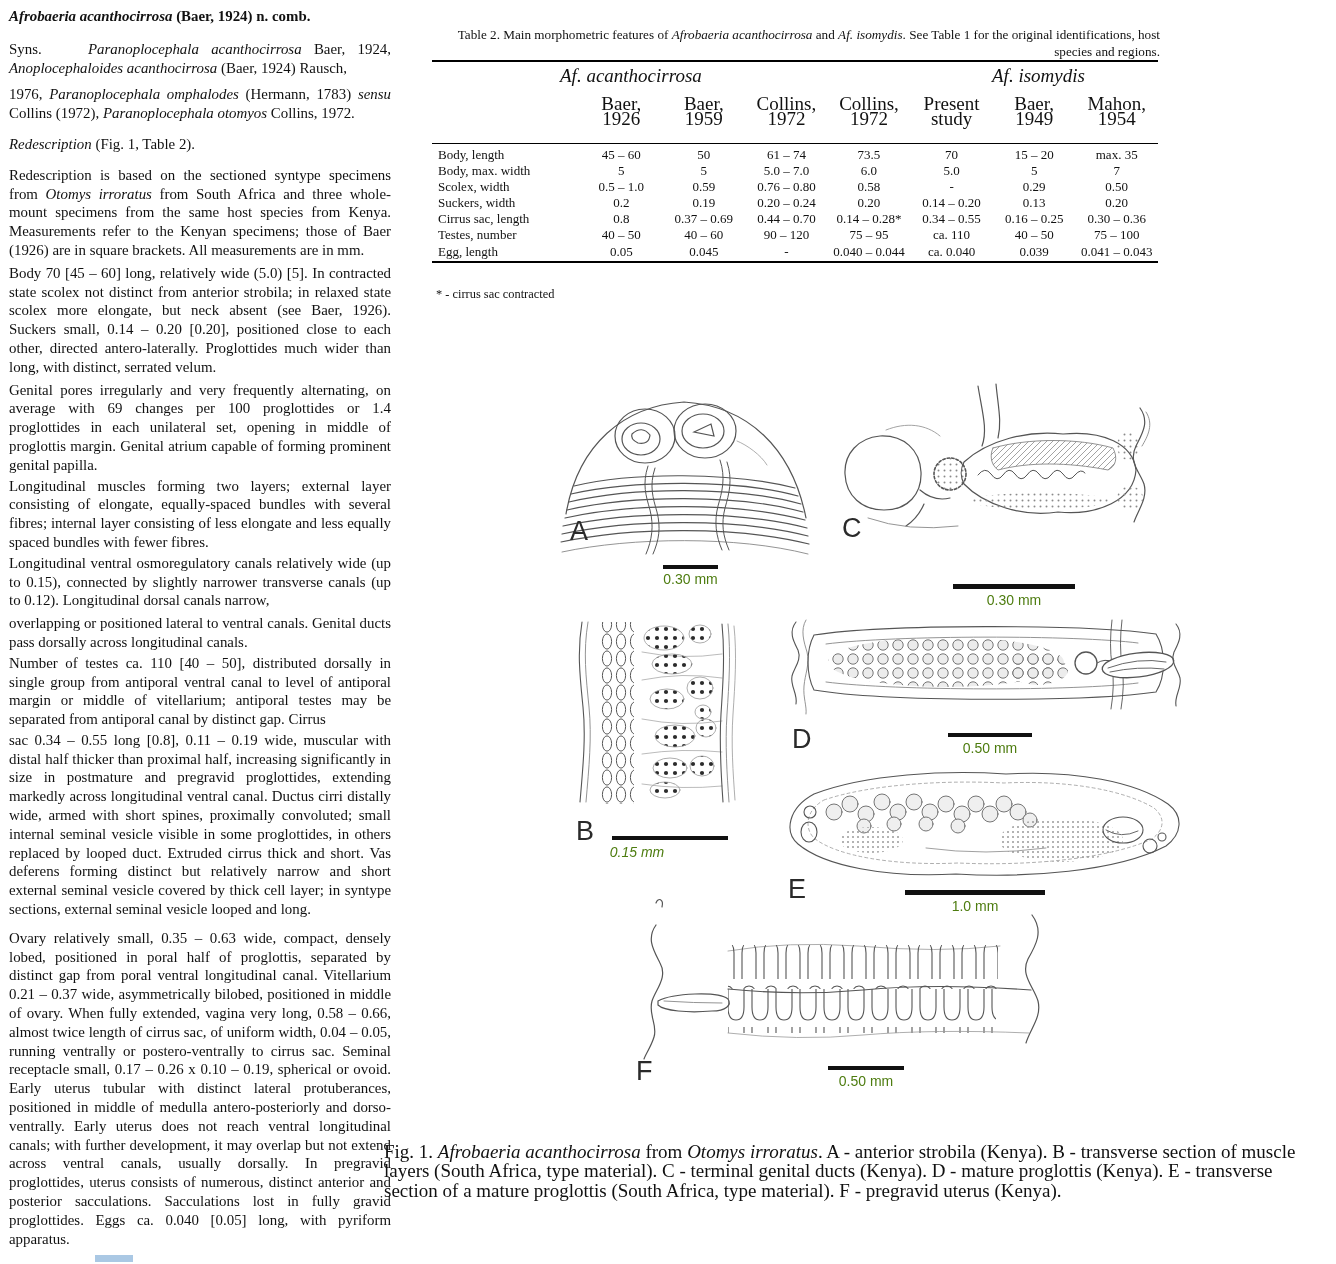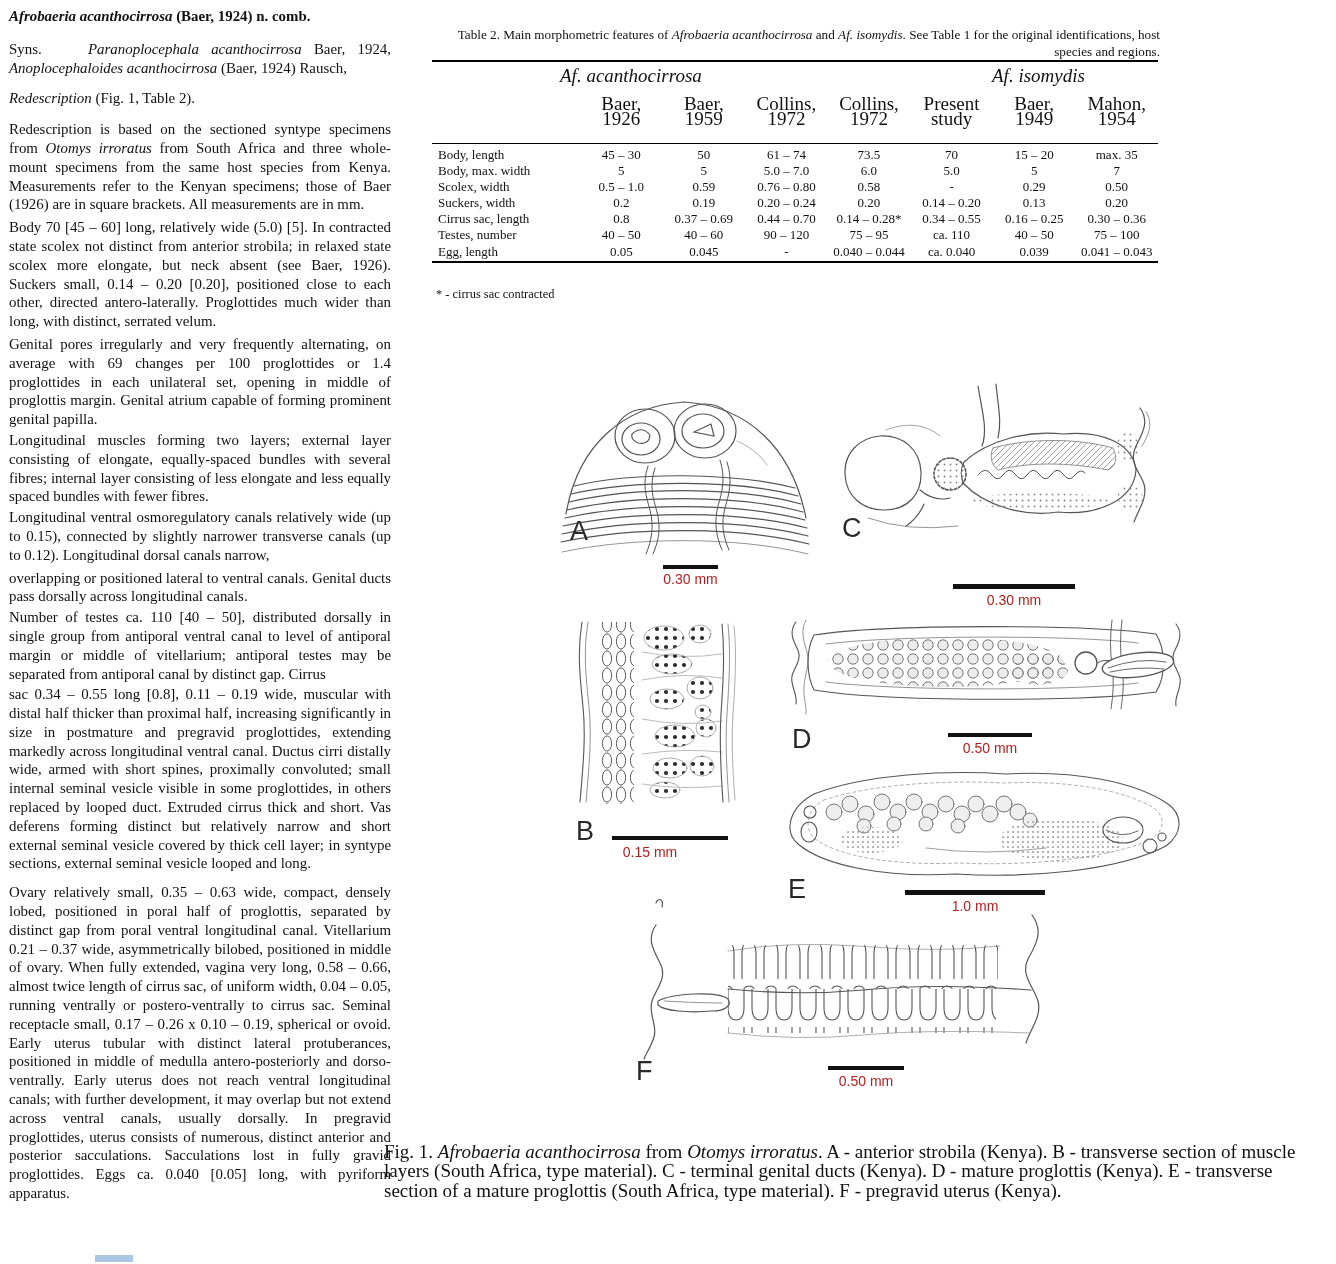--- a/index.html
+++ b/index.html
@@ -43,35 +43,36 @@
   
   .panel{position:absolute;}
   .panel svg{display:block;}
   .plabel{
     position:absolute;font-family:"Liberation Sans",sans-serif;
     font-size:27px;color:#2a2a2a;line-height:27px;
   }
   .sbar{position:absolute;background:#111;}
   .slabel{
     position:absolute;font-family:"Liberation Sans",sans-serif;
-    font-size:14px;color:#b91c1c;text-align:center;
+    font-size:14px;color:#4d7c0f;text-align:center;
   }
   .fig-caption{
     position:absolute;left:384px;top:1142px;width:922px;text-align:left;
     font-size:19px;line-height:19.4px;
   }
   .artifact{position:absolute;left:95px;top:1255px;width:38px;height:7px;}
   svg path, svg ellipse, svg circle, svg line{vector-effect:none;}
 </style>
 </head>
 <body>
 
 <div class="left-col">
   <p class="title"><span style="font-style: italic; font-weight: bold;">Afrobaeria acanthocirrosa</span><span style="font-weight: bold;"> (Baer, 1924) n. comb.</span></p>
   <p><span>Syns. </span><span style="font-style: italic; margin-left: 34px;">Paranoplocephala acanthocirrosa</span><span> Baer, 1924, </span><span style="font-style: italic;">Anoplocephaloides acanthocirrosa</span><span> (Baer, 1924) Rausch,</span></p>
+  <p class="m8"><span>1976, </span><span style="font-style: italic;">Paranoplocephala omphalodes</span><span> (Hermann, 1783) </span><span style="font-style: italic;">sensu</span><span> Collins (1972), </span><span style="font-style: italic;">Paranoplocephala otomyos</span><span> Collins, 1972.</span></p>
   <p class="m12"><span style="font-style: italic;">Redescription</span><span> (Fig. 1, Table 2).</span></p>
   <p class="m12"><span>Redescription is based on the sectioned syntype specimens from </span><span style="font-style: italic;">Otomys irroratus</span><span> from South Africa and three whole-mount specimens from the same host species from Kenya. Measurements refer to the Kenyan specimens; those of Baer (1926) are in square brackets. All measurements are in mm.</span></p>
   <p class="m4"><span>Body 70 [45 – 60] long, relatively wide (5.0) [5]. In contracted state scolex not distinct from anterior strobila; in relaxed state scolex more elongate, but neck absent (see Baer, 1926). Suckers small, 0.14 – 0.20 [0.20], positioned close to each other, directed antero-laterally. Proglottides much wider than long, with distinct, serrated velum.</span></p>
   <p class="m4"><span>Genital pores irregularly and very frequently alternating, on average with 69 changes per 100 proglottides or 1.4 proglottides in each unilateral set, opening in middle of proglottis margin. Genital atrium capable of forming prominent genital papilla.</span></p>
   <p class="m2"><span>Longitudinal muscles forming two layers; external layer consisting of elongate, equally-spaced bundles with several fibres; internal layer consisting of less elongate and less equally spaced bundles with fewer fibres.</span></p>
   <p class="m2"><span>Longitudinal ventral osmoregulatory canals relatively wide (up to 0.15), connected by slightly narrower transverse canals (up to 0.12). Longitudinal dorsal canals narrow,</span></p>
   <p class="m4"><span>overlapping or positioned lateral to ventral canals. Genital ducts pass dorsally across longitudinal canals.</span></p>
   <p class="m2"><span>Number of testes ca. 110 [40 – 50], distributed dorsally in single group from antiporal ventral canal to level of antiporal margin or middle of vitellarium; antiporal testes may be separated from antiporal canal by distinct gap. Cirrus</span></p>
   <p class="m2"><span>sac 0.34 – 0.55 long [0.8], 0.11 – 0.19 wide, muscular with distal half thicker than proximal half, increasing significantly in size in postmature and pregravid proglottides, extending markedly across longitudinal ventral canal. Ductus cirri distally wide, armed with short spines, proximally convoluted; small internal seminal vesicle visible in some proglottides, in others replaced by looped duct. Extruded cirrus thick and short. Vas deferens forming distinct but relatively narrow and short external seminal vesicle covered by thick cell layer; in syntype sections, external seminal vesicle looped and long.</span></p>
   <p class="m10"><span>Ovary relatively small, 0.35 – 0.63 wide, compact, densely lobed, positioned in poral half of proglottis, separated by distinct gap from poral ventral longitudinal canal. Vitellarium 0.21 – 0.37 wide, asymmetrically bilobed, positioned in middle of ovary. When fully extended, vagina very long, 0.58 – 0.66, almost twice length of cirrus sac, of uniform width, 0.04 – 0.05, running ventrally or postero-ventrally to cirrus sac. Seminal receptacle small, 0.17 – 0.26 x 0.10 – 0.19, spherical or ovoid. Early uterus tubular with distinct lateral protuberances, positioned in middle of medulla antero-posteriorly and dorso-ventrally. Early uterus does not reach ventral longitudinal canals; with further development, it may overlap but not extend across ventral canals, usually dorsally. In pregravid proglottides, uterus consists of numerous, distinct anterior and posterior sacculations. Sacculations lost in fully gravid proglottides. Eggs ca. 0.040 [0.05] long, with pyriform apparatus.</span></p>
@@ -90,21 +91,21 @@
         <div class="tcell thead">Collins, 1972</div>
         <div class="tcell thead">Collins, 1972</div>
         <div class="tcell thead">Present study</div>
         <div class="tcell thead">Baer, 1949</div>
         <div class="tcell thead">Mahon, 1954</div>
       </div>
   </div>
   <div class="tbl-body">
       <div class="trow">
         <div class="tcell tlabel">Body, length</div>
-        <div class="tcell">45 – 30</div>
+        <div class="tcell">45 – 60</div>
         <div class="tcell">50</div>
         <div class="tcell">61 – 74</div>
         <div class="tcell">73.5</div>
         <div class="tcell">70</div>
         <div class="tcell">15 – 20</div>
         <div class="tcell">max. 35</div>
       </div>
       <div class="trow">
         <div class="tcell tlabel">Body, max. width</div>
         <div class="tcell">5</div>
@@ -267,21 +268,21 @@
         <ellipse cx="93" cy="174" rx="15" ry="8"></ellipse>
       </g>
       <path d="M150,8 c3,30 1,60 -1,90 c-2,30 0,60 2,88"></path>
       <path d="M156,8 c3,30 1,60 -1,90 c-2,30 0,60 2,88" stroke="#888" stroke-width="0.9"></path>
       <path d="M162,10 c3,28 1,58 -1,88 c-2,30 0,58 2,86" stroke="#999" stroke-width="0.8"></path>
     </g>
   </svg>
 </div>
 <span class="plabel" style="left:576px;top:818px;">B</span>
 <div class="sbar" style="left:612px;top:836px;width:116px;height:4px;"></div>
-<div class="slabel" style="left:592px;top:844px;width:116px;">0.15 mm</div>
+<div class="slabel" style="left:579px;top:844px;width:116px;font-style:italic;">0.15 mm</div>
 
 <div class="panel" style="left:786px;top:610px;">
   <svg width="402" height="108" viewBox="0 0 402 108">
     <defs>
       <pattern id="dcirc" width="15" height="14" patternUnits="userSpaceOnUse">
         <circle cx="7" cy="7" r="5.2" fill="#ececec" stroke="#666" stroke-width="0.9"></circle>
       </pattern>
     </defs>
     <g fill="none" stroke="#555" stroke-width="1.1" stroke-linecap="round">
       <path d="M10,12 c-8,10 -2,20 2,28 c4,10 -4,18 -6,26 c-2,10 6,18 4,28"></path>

